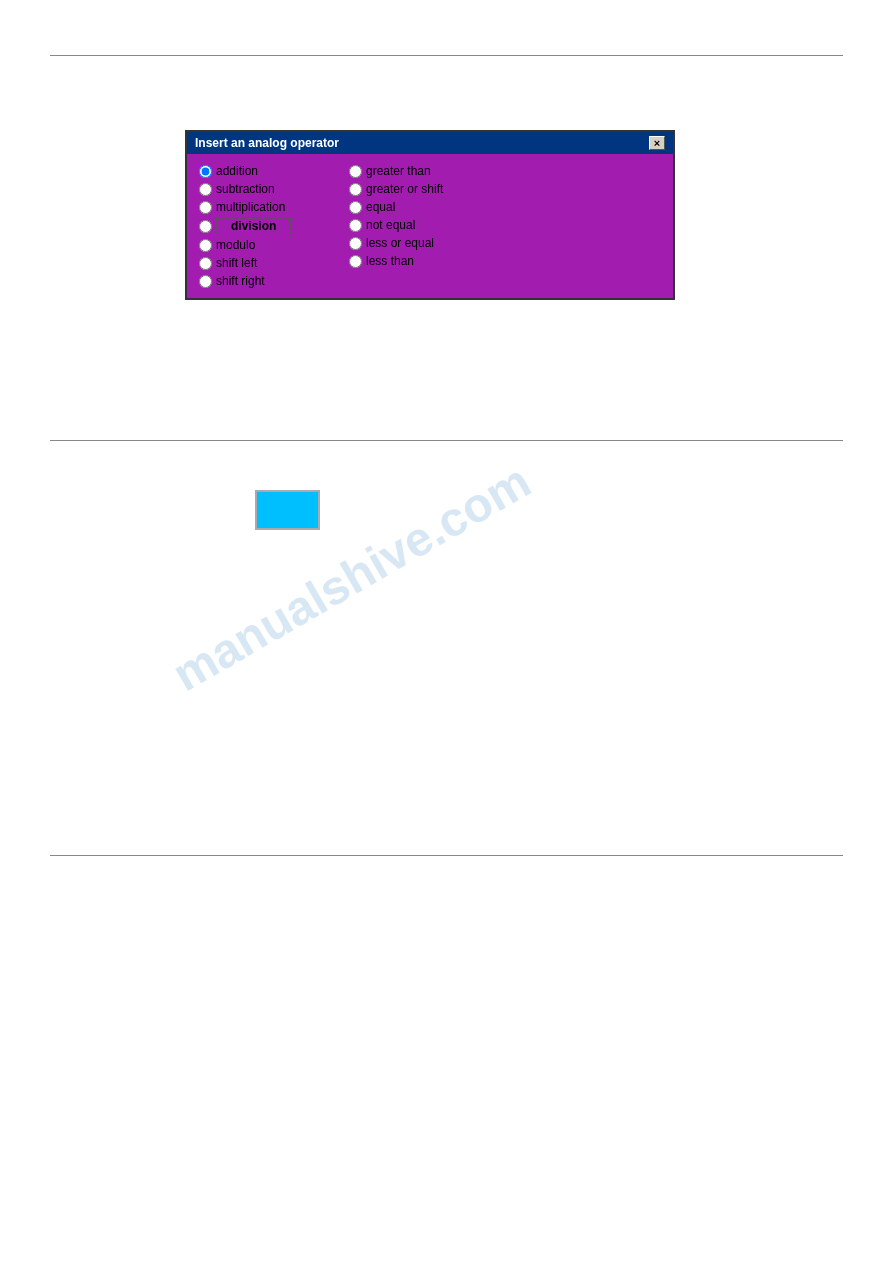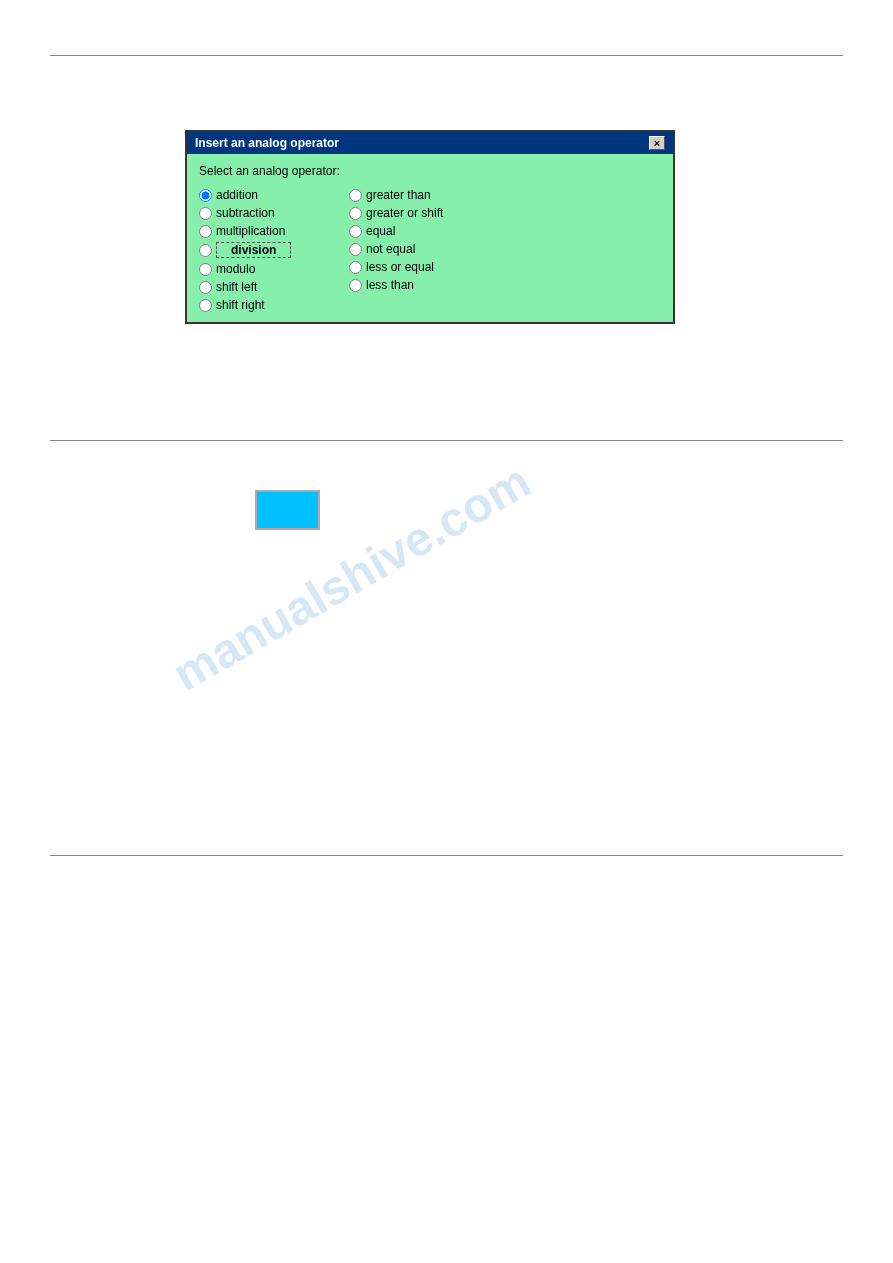--- a/index.html
+++ b/index.html
@@ -48,21 +48,21 @@
     
     .dialog-wrapper {
       position: absolute;
       top: 130px;
       left: 185px;
     }
 
     .dialog {
       width: 490px;
       border: 2px solid #333;
-      background: #86efac;
+      background: #a21caf;
       font-size: 12px;
       font-family: 'Tahoma', Arial, sans-serif;
     }
 
     .dialog-title-bar {
       background: #003580;
       color: #fff;
       font-size: 12px;
       font-weight: bold;
       padding: 4px 8px;
@@ -191,21 +191,20 @@
   <hr class="hr-mid">
   <hr class="hr-bot">
 
   <div class="dialog-wrapper">
     <div class="dialog">
       <div class="dialog-title-bar">
         <span>Insert an analog operator</span>
         <div class="dialog-close-btn">×</div>
       </div>
       <div class="dialog-body">
-        <div class="dialog-subtitle">Select an analog operator:</div>
         <div style="display:flex; gap:0;">
 
           <div class="dialog-col">
             <label class="radio-item">
               <input type="radio" name="operator" checked="" style=""> 
                 <span>addition</span>
             </label>
             <label class="radio-item">
               <input type="radio" name="operator" style=""> 
                 <span>subtraction</span>

